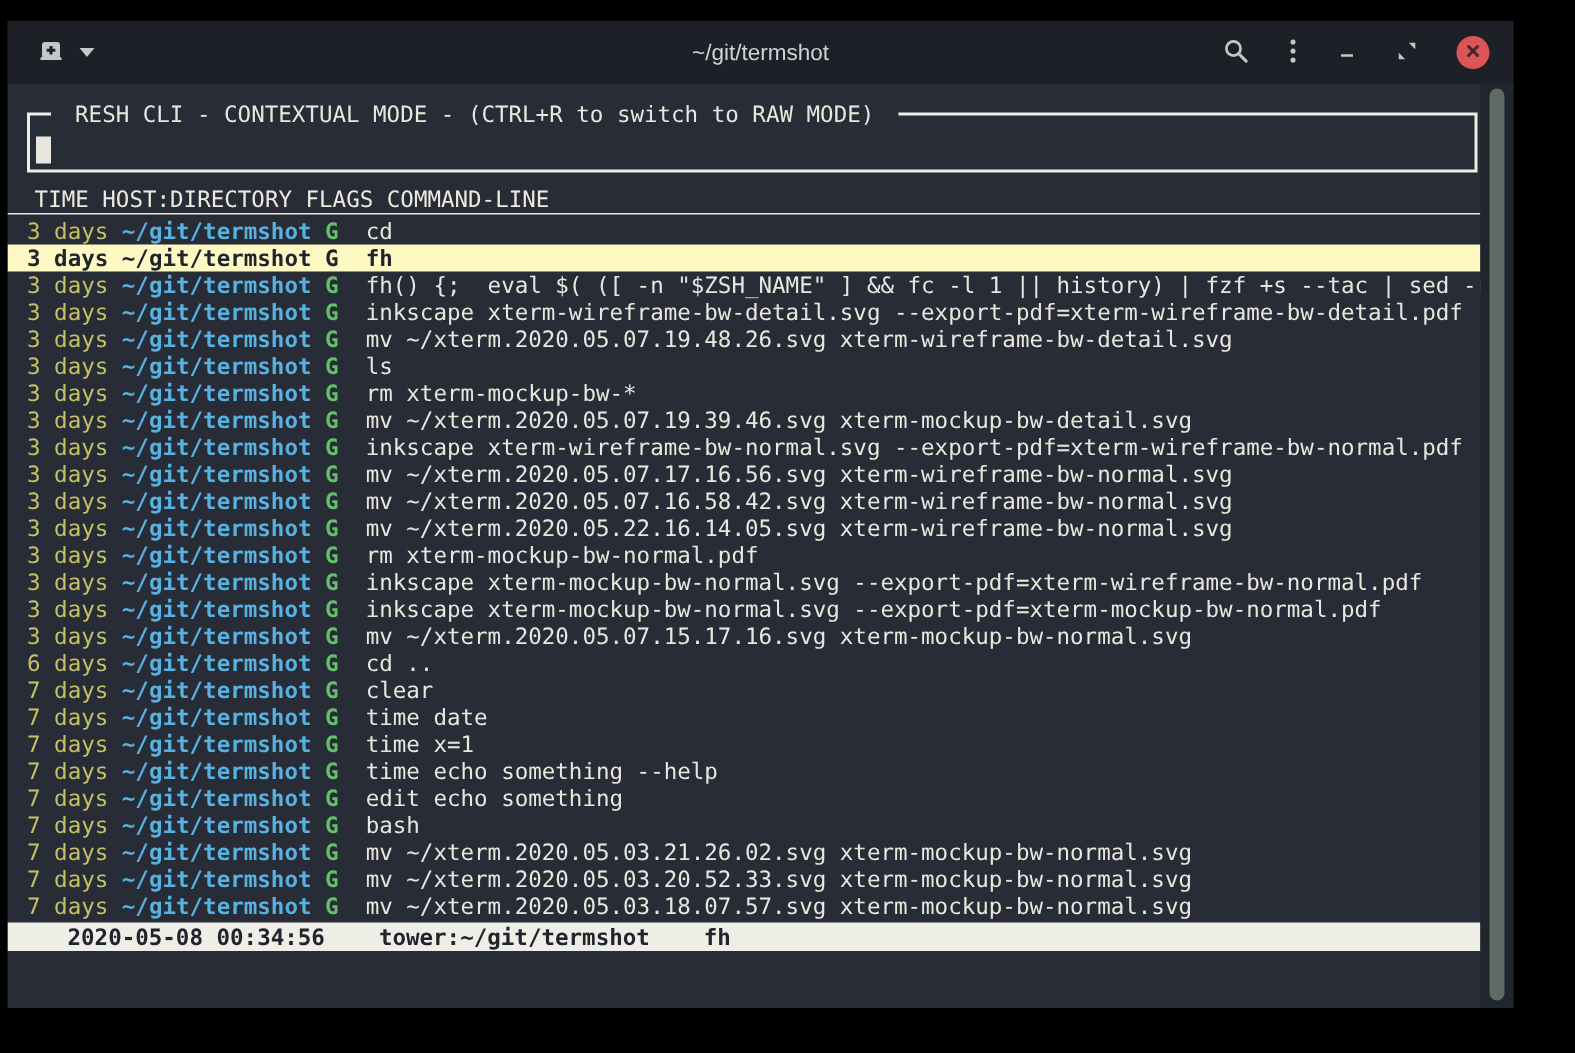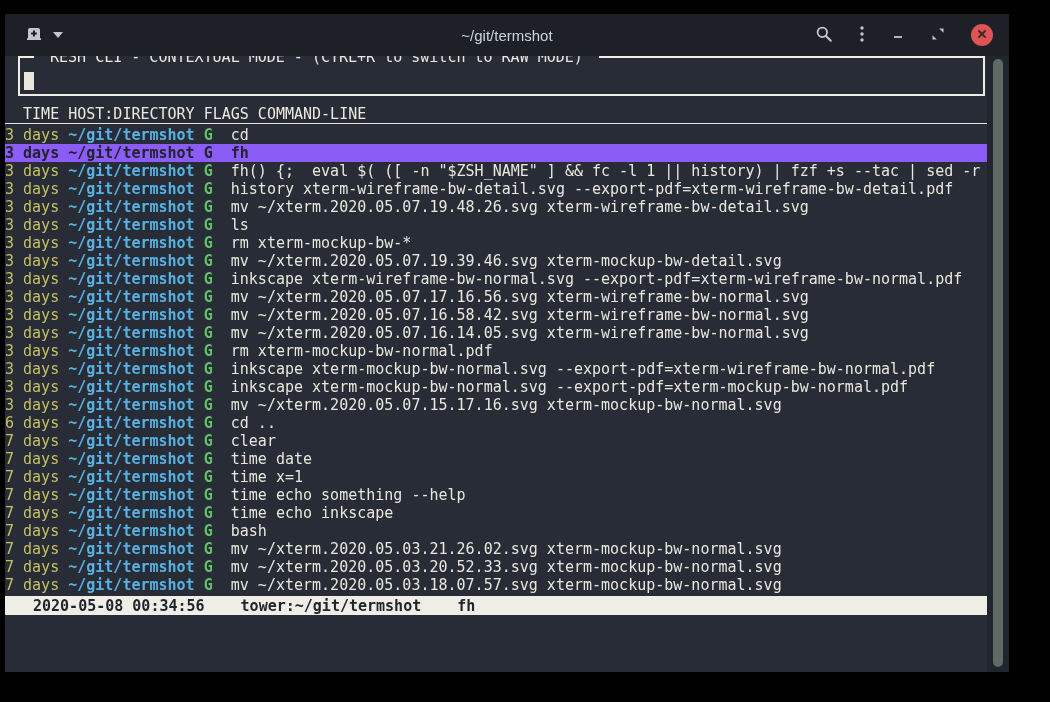--- a/index.html
+++ b/index.html
@@ -25,41 +25,41 @@
                border:none; display:flex; align-items:center; justify-content:center;
                cursor:pointer; }
 
   
   .terminal { position:absolute; top:42px; left:0; right:0; bottom:0;
               background:#282c37; overflow:hidden;
               font-family:"DejaVu Sans Mono", monospace;
               font-size:15px; line-height:18px; color:#e9e7dd; }
   .content { position:absolute; top:0; left:0; right:22px; bottom:0; overflow:hidden; }
 
-  .searchbox { margin:0 2px 0 13px; height:40px; border:2px solid #efeee6;
+  .searchbox { margin:19px 2px 0 13px; height:40px; border:2px solid #efeee6;
                position:relative; }
   .searchbox-title { position:absolute; top:-10px; left:14px; background:#282c37;
                      padding:0 7px; white-space:pre; }
   .cursor { position:absolute; left:4px; bottom:4px; width:10px; height:18px;
             background:#e9e7dd; }
 
   .hdr { margin-top:9px; height:19px; padding-left:0; white-space:pre;
          border-bottom:1px solid #e8e6dc; color:#eceade; }
 
   .rows { margin-top:2px; }
-  .row { height:18px; white-space:pre; overflow:hidden; }
+  .row { height:18px; white-space:pre; padding-left:13px; overflow:hidden; }
   .row .t { color:#c4c163; }
   .row .d { color:#57b2e2; font-weight:bold; }
   .row .f { color:#63c168; font-weight:bold; }
   .row .c { color:#e9e7dd; }
-  .row.sel { background:#8b5cf6; font-weight:bold; }
+  .row.sel { background:#fef9c3; font-weight:bold; }
   .row.sel .t, .row.sel .d, .row.sel .f, .row.sel .c { color:#20242c; }
 
   .statusbar { margin-top:2px; height:19px; background:#efeee6; color:#20242c;
-               font-weight:bold; padding-left:28px; white-space:pre;
+               font-weight:bold; padding-left:40px; white-space:pre;
                display:flex; align-items:center; }
   .statusbar span { margin-right:36px; }
 
   .helpline { margin-top:1px; height:18px; padding-left:13px; white-space:pre;
               color:#eceade; }
 
   
   .gutter { position:absolute; top:0; right:0; bottom:0; width:22px;
             background:#21252e; }
   .thumb { position:absolute; top:3px; bottom:5px; left:6px; width:10px;
@@ -139,39 +139,39 @@
         <span class="searchbox-title"> RESH CLI - CONTEXTUAL MODE - (CTRL+R to switch to RAW MODE) </span>
         <span class="cursor"></span>
       </div>
 
       <div class="hdr">  TIME HOST:DIRECTORY FLAGS COMMAND-LINE</div>
 
       <div class="rows">
           <div class="row"><span class="t">3 days</span><span> </span><span class="d">~/git/termshot</span><span> </span><span class="f">G</span><span>  </span><span class="c">cd</span></div>
           <div class="row sel"><span class="t">3 days</span><span> </span><span class="d">~/git/termshot</span><span> </span><span class="f">G</span><span>  </span><span class="c">fh</span></div>
           <div class="row"><span class="t">3 days</span><span> </span><span class="d">~/git/termshot</span><span> </span><span class="f">G</span><span>  </span><span class="c">fh() {;  eval $( ([ -n "$ZSH_NAME" ] &amp;&amp; fc -l 1 || history) | fzf +s --tac | sed -r</span></div>
-          <div class="row"><span class="t">3 days</span><span> </span><span class="d">~/git/termshot</span><span> </span><span class="f">G</span><span>  </span><span class="c">history xterm-wireframe-bw-detail.svg --export-pdf=xterm-wireframe-bw-detail.pdf</span></div>
+          <div class="row"><span class="t">3 days</span><span> </span><span class="d">~/git/termshot</span><span> </span><span class="f">G</span><span>  </span><span class="c">inkscape xterm-wireframe-bw-detail.svg --export-pdf=xterm-wireframe-bw-detail.pdf</span></div>
           <div class="row"><span class="t">3 days</span><span> </span><span class="d">~/git/termshot</span><span> </span><span class="f">G</span><span>  </span><span class="c">mv ~/xterm.2020.05.07.19.48.26.svg xterm-wireframe-bw-detail.svg</span></div>
           <div class="row"><span class="t">3 days</span><span> </span><span class="d">~/git/termshot</span><span> </span><span class="f">G</span><span>  </span><span class="c">ls</span></div>
           <div class="row"><span class="t">3 days</span><span> </span><span class="d">~/git/termshot</span><span> </span><span class="f">G</span><span>  </span><span class="c">rm xterm-mockup-bw-*</span></div>
           <div class="row"><span class="t">3 days</span><span> </span><span class="d">~/git/termshot</span><span> </span><span class="f">G</span><span>  </span><span class="c">mv ~/xterm.2020.05.07.19.39.46.svg xterm-mockup-bw-detail.svg</span></div>
           <div class="row"><span class="t">3 days</span><span> </span><span class="d">~/git/termshot</span><span> </span><span class="f">G</span><span>  </span><span class="c">inkscape xterm-wireframe-bw-normal.svg --export-pdf=xterm-wireframe-bw-normal.pdf</span></div>
           <div class="row"><span class="t">3 days</span><span> </span><span class="d">~/git/termshot</span><span> </span><span class="f">G</span><span>  </span><span class="c">mv ~/xterm.2020.05.07.17.16.56.svg xterm-wireframe-bw-normal.svg</span></div>
           <div class="row"><span class="t">3 days</span><span> </span><span class="d">~/git/termshot</span><span> </span><span class="f">G</span><span>  </span><span class="c">mv ~/xterm.2020.05.07.16.58.42.svg xterm-wireframe-bw-normal.svg</span></div>
-          <div class="row"><span class="t">3 days</span><span> </span><span class="d">~/git/termshot</span><span> </span><span class="f">G</span><span>  </span><span class="c">mv ~/xterm.2020.05.07.16.14.05.svg xterm-wireframe-bw-normal.svg</span></div>
+          <div class="row"><span class="t">3 days</span><span> </span><span class="d">~/git/termshot</span><span> </span><span class="f">G</span><span>  </span><span class="c">mv ~/xterm.2020.05.22.16.14.05.svg xterm-wireframe-bw-normal.svg</span></div>
           <div class="row"><span class="t">3 days</span><span> </span><span class="d">~/git/termshot</span><span> </span><span class="f">G</span><span>  </span><span class="c">rm xterm-mockup-bw-normal.pdf</span></div>
           <div class="row"><span class="t">3 days</span><span> </span><span class="d">~/git/termshot</span><span> </span><span class="f">G</span><span>  </span><span class="c">inkscape xterm-mockup-bw-normal.svg --export-pdf=xterm-wireframe-bw-normal.pdf</span></div>
           <div class="row"><span class="t">3 days</span><span> </span><span class="d">~/git/termshot</span><span> </span><span class="f">G</span><span>  </span><span class="c">inkscape xterm-mockup-bw-normal.svg --export-pdf=xterm-mockup-bw-normal.pdf</span></div>
           <div class="row"><span class="t">3 days</span><span> </span><span class="d">~/git/termshot</span><span> </span><span class="f">G</span><span>  </span><span class="c">mv ~/xterm.2020.05.07.15.17.16.svg xterm-mockup-bw-normal.svg</span></div>
           <div class="row"><span class="t">6 days</span><span> </span><span class="d">~/git/termshot</span><span> </span><span class="f">G</span><span>  </span><span class="c">cd ..</span></div>
           <div class="row"><span class="t">7 days</span><span> </span><span class="d">~/git/termshot</span><span> </span><span class="f">G</span><span>  </span><span class="c">clear</span></div>
           <div class="row"><span class="t">7 days</span><span> </span><span class="d">~/git/termshot</span><span> </span><span class="f">G</span><span>  </span><span class="c">time date</span></div>
           <div class="row"><span class="t">7 days</span><span> </span><span class="d">~/git/termshot</span><span> </span><span class="f">G</span><span>  </span><span class="c">time x=1</span></div>
           <div class="row"><span class="t">7 days</span><span> </span><span class="d">~/git/termshot</span><span> </span><span class="f">G</span><span>  </span><span class="c">time echo something --help</span></div>
-          <div class="row"><span class="t">7 days</span><span> </span><span class="d">~/git/termshot</span><span> </span><span class="f">G</span><span>  </span><span class="c">time echo inkscape</span></div>
+          <div class="row"><span class="t">7 days</span><span> </span><span class="d">~/git/termshot</span><span> </span><span class="f">G</span><span>  </span><span class="c">edit echo something</span></div>
           <div class="row"><span class="t">7 days</span><span> </span><span class="d">~/git/termshot</span><span> </span><span class="f">G</span><span>  </span><span class="c">bash</span></div>
           <div class="row"><span class="t">7 days</span><span> </span><span class="d">~/git/termshot</span><span> </span><span class="f">G</span><span>  </span><span class="c">mv ~/xterm.2020.05.03.21.26.02.svg xterm-mockup-bw-normal.svg</span></div>
           <div class="row"><span class="t">7 days</span><span> </span><span class="d">~/git/termshot</span><span> </span><span class="f">G</span><span>  </span><span class="c">mv ~/xterm.2020.05.03.20.52.33.svg xterm-mockup-bw-normal.svg</span></div>
           <div class="row"><span class="t">7 days</span><span> </span><span class="d">~/git/termshot</span><span> </span><span class="f">G</span><span>  </span><span class="c">mv ~/xterm.2020.05.03.18.07.57.svg xterm-mockup-bw-normal.svg</span></div>
         </div>
 
       <div class="statusbar">
         <span>2020-05-08 00:34:56</span>
         <span>tower:~/git/termshot</span>
         <span>fh</span>

